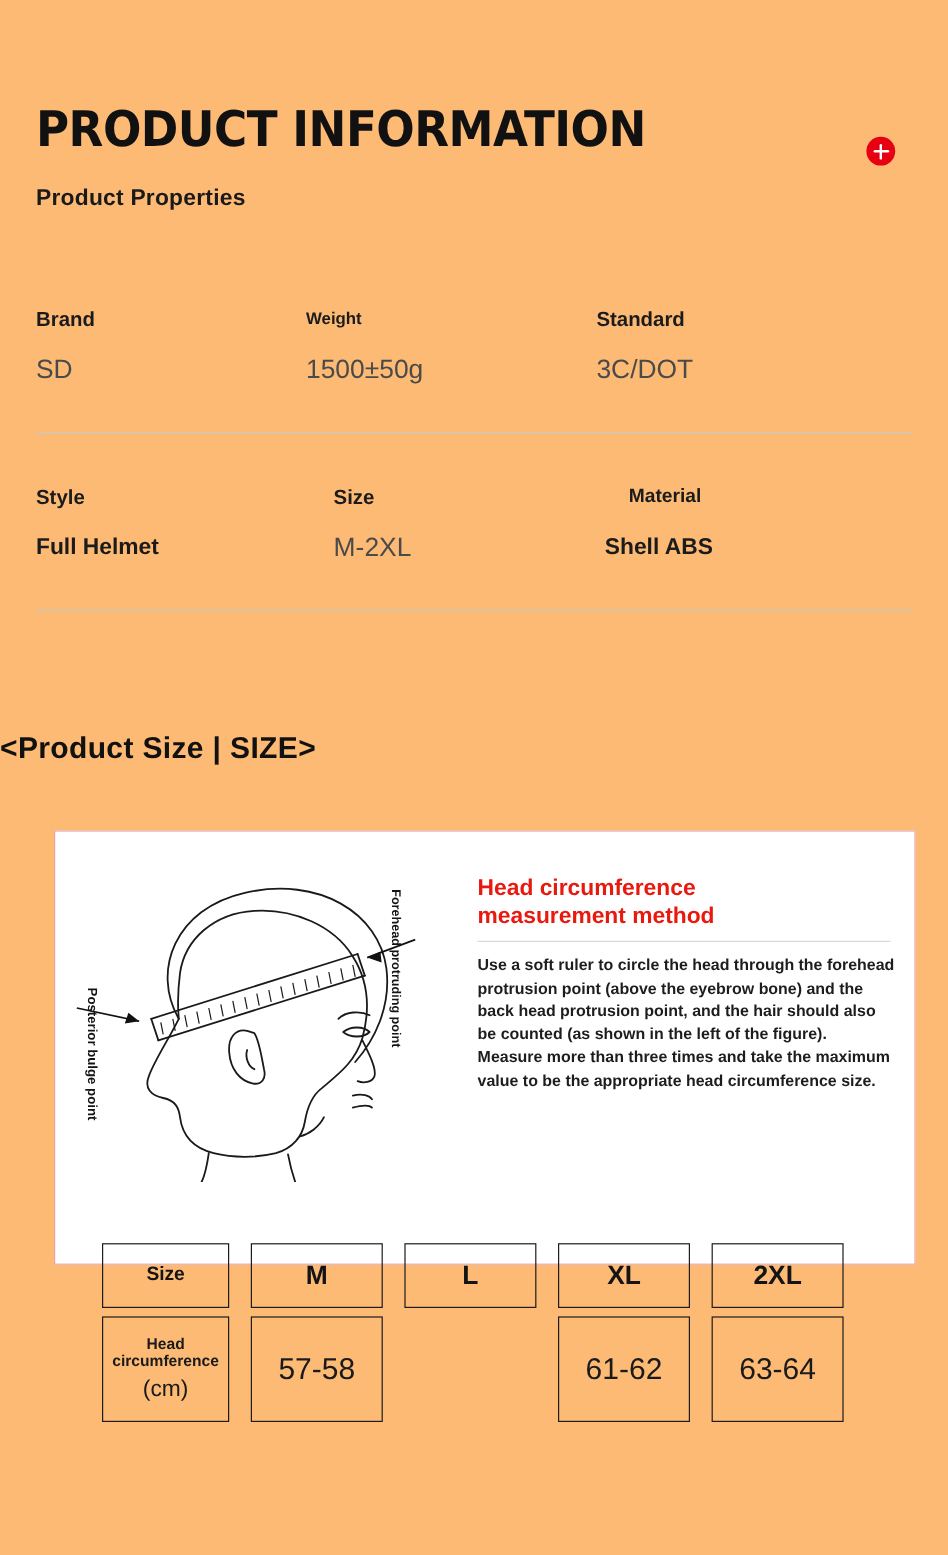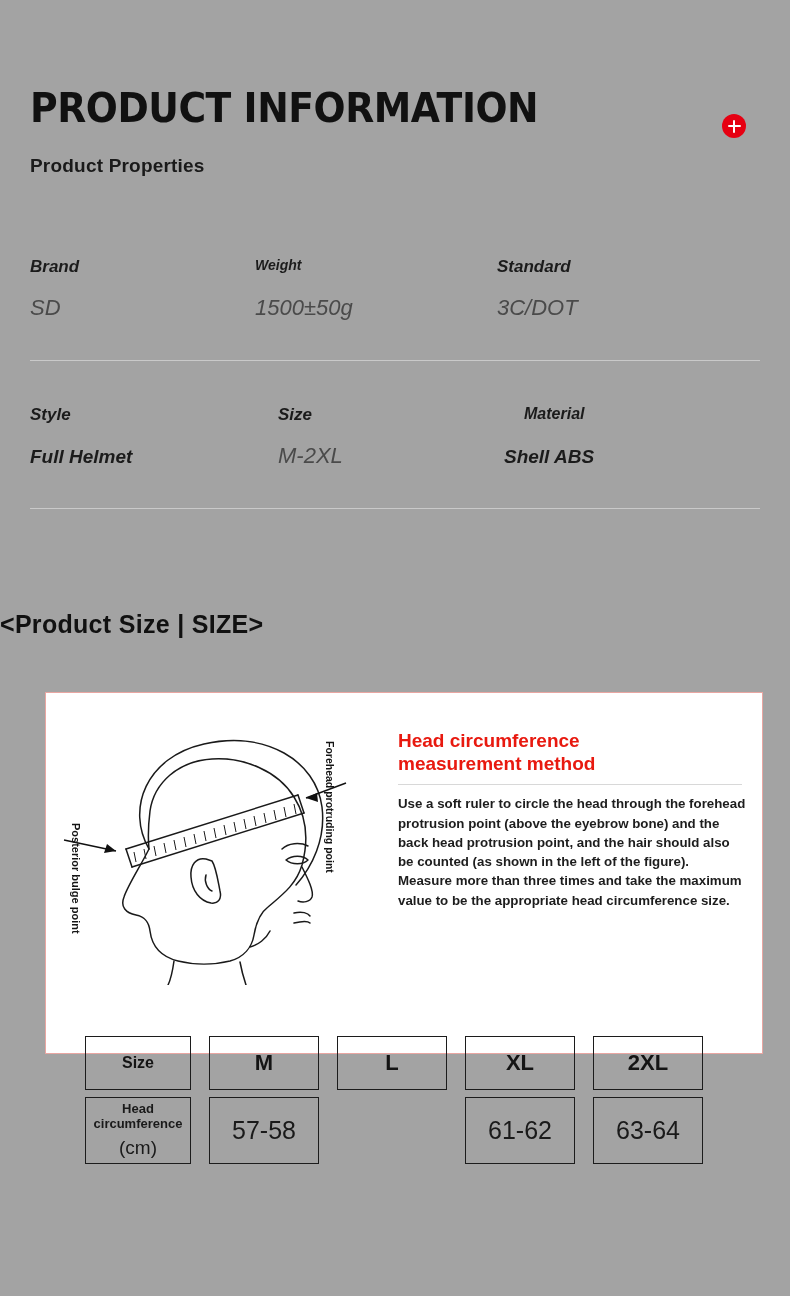--- a/index.html
+++ b/index.html
@@ -12,21 +12,21 @@
     height: 1296px;
     font-family: "Liberation Sans", sans-serif;
     color: #141414;
     position: relative;
     overflow: hidden;
   }
   .page {
     position: relative;
     width: 790px;
     height: 1296px;
-    background: #a3a3a3;
+    background: #fdba74;
   }
 
   
   .header {
     position: absolute;
     left: 30px;
     top: 88px;
     width: 730px;
   }
   .main-title {
@@ -78,21 +78,20 @@
   .props {
     position: absolute;
     left: 30px;
     top: 255px;
     width: 730px;
   }
   .prop-block { position: relative; }
   .prop-row {
     position: relative;
     height: 40px;
-    font-style: italic;
   }
   .prop-cell {
     position: absolute;
     white-space: nowrap;
   }
   .label-row .prop-cell {
     font-size: 17px;
     font-weight: bold;
     color: #1b1b1b;
     top: 2px;
@@ -204,21 +203,21 @@
   .cell-head {
     height: 54px;
     font-size: 22px;
     font-weight: bold;
     color: #141414;
   }
   .cell-head.small {
     font-size: 16px;
   }
   .cell-val {
-    height: 67px;
+    height: 88px;
     margin-top: 7px;
     font-size: 25px;
     color: #1a1a1a;
     font-weight: 500;
   }
   .cell-val.desc {
     flex-direction: column;
     line-height: 1.1;
     font-size: 13px;
     font-weight: bold;

